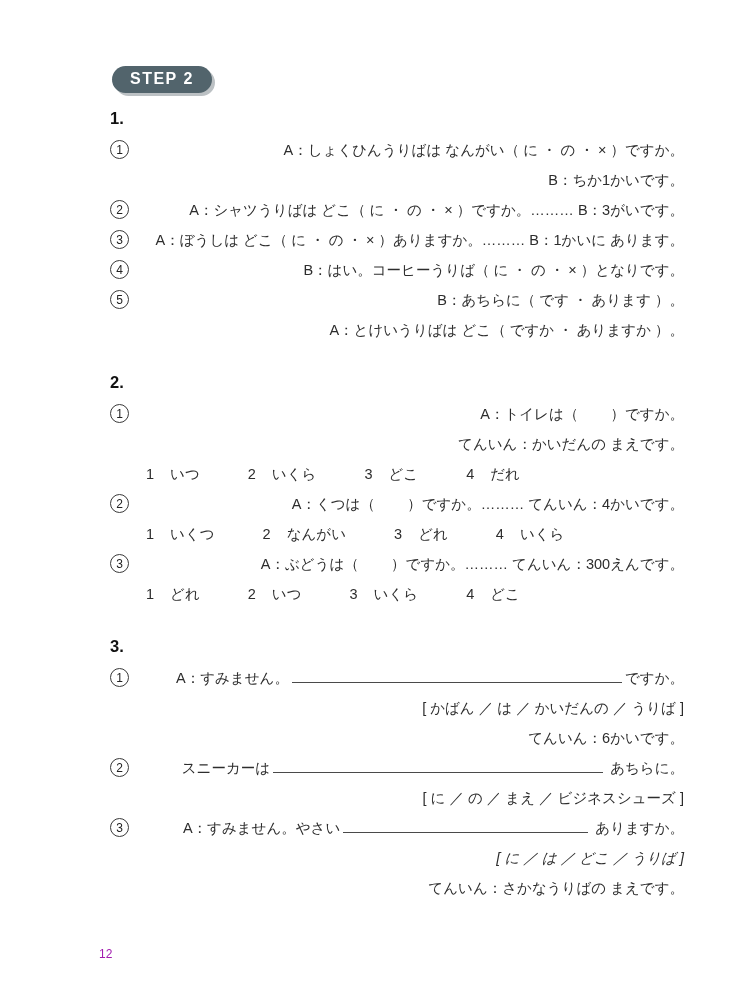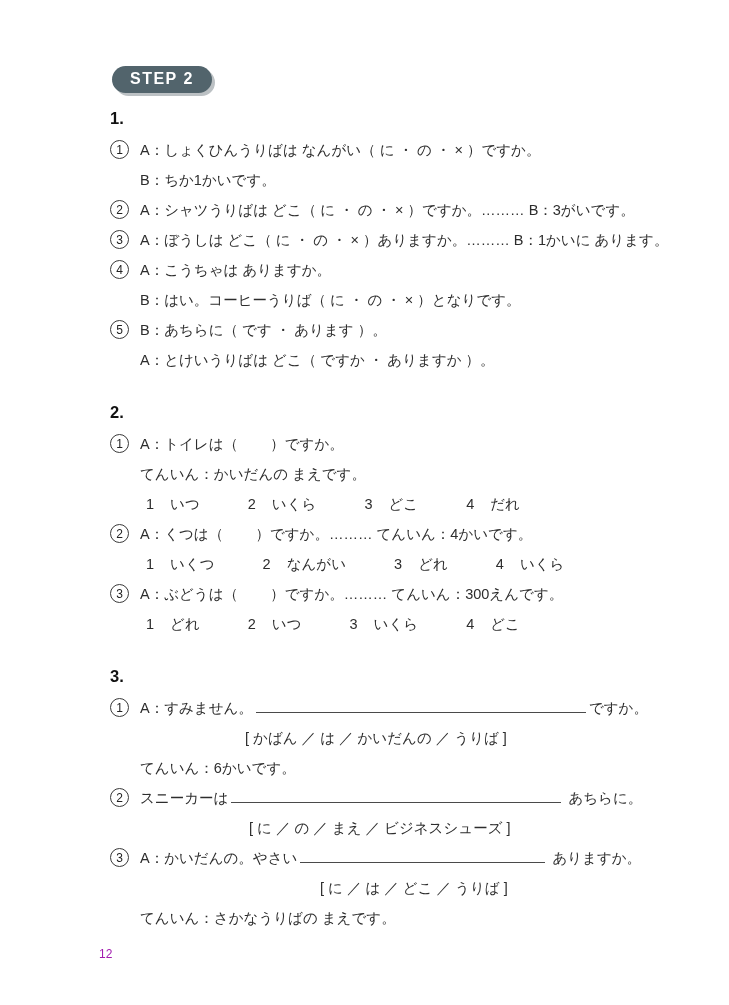--- a/index.html
+++ b/index.html
@@ -49,38 +49,38 @@
     width: 19px; height: 19px;
     border: 1.2px solid #3a3a3a;
     border-radius: 50%;
     align-items: center;
     justify-content: center;
     font-size: 12px;
     color: #222222;
   }
   .item-body { flex: 1; min-width: 0; }
 
-  .line { line-height: 30px; white-space: pre; }
+  .line { line-height: 30px; white-space: pre; text-align: right; }
 
   .choices { display: flex; gap: 48px; padding-left: 6px; line-height: 30px; }
   .choice { display: flex; gap: 16px; white-space: pre; }
 
   .blank {
     display: inline-block;
     border-bottom: 1px solid #4a4a4a;
     height: 0.95em;
     margin: 0 3px;
   }
   .w330 { width: 330px; }
   .w245 { width: 245px; }
 
   .bracket-line { color: #2d2d2d; }
   .bl1 { margin-left: 105px; }
   .bl2 { margin-left: 109px; }
-  .bl3 { margin-left: 180px; }
+  .bl3 { margin-left: 180px; font-style: italic; }
 
   .page-number {
     position: absolute;
     left: 99px;
     bottom: 44px;
     font-size: 12px;
     color: #a21caf;
   }
 </style>
 </head>
@@ -115,21 +115,20 @@
       <div class="item">
         <span class="item-num"><span class="circle-num">3</span></span>
         <div class="item-body">
           <div class="line">A：ぼうしは どこ（ に ・ の ・ × ）ありますか。……… B：1かいに あります。</div>
         </div>
       </div>
 
       <div class="item">
         <span class="item-num"><span class="circle-num">4</span></span>
         <div class="item-body">
-          <div class="line">A：こうちゃは ありますか。</div>
           <div class="line">B：はい。コーヒーうりば（ に ・ の ・ × ）となりです。</div>
         </div>
       </div>
 
       <div class="item">
         <span class="item-num"><span class="circle-num">5</span></span>
         <div class="item-body">
           <div class="line">B：あちらに（ です ・ あります ）。</div>
           <div class="line">A：とけいうりばは どこ（ ですか ・ ありますか ）。</div>
         </div>
@@ -198,21 +197,21 @@
         <span class="item-num"><span class="circle-num">2</span></span>
         <div class="item-body">
           <div class="line"><span>スニーカーは</span><span class="blank w330"></span><span> あちらに。</span></div>
           <div class="line bracket-line bl2">[ に ／ の ／ まえ ／ ビジネスシューズ ]</div>
         </div>
       </div>
 
       <div class="item">
         <span class="item-num"><span class="circle-num">3</span></span>
         <div class="item-body">
-          <div class="line"><span>A：かいだんの。やさい</span><span class="blank w245"></span><span> ありますか。</span></div>
+          <div class="line"><span>A：すみません。やさい</span><span class="blank w245"></span><span> ありますか。</span></div>
           <div class="line bracket-line bl3">[ に ／ は ／ どこ ／ うりば ]</div>
           <div class="line">てんいん：さかなうりばの まえです。</div>
         </div>
       </div>
     </div>
 
   </div>
 
   <div class="page-number">12</div>
 </div>

